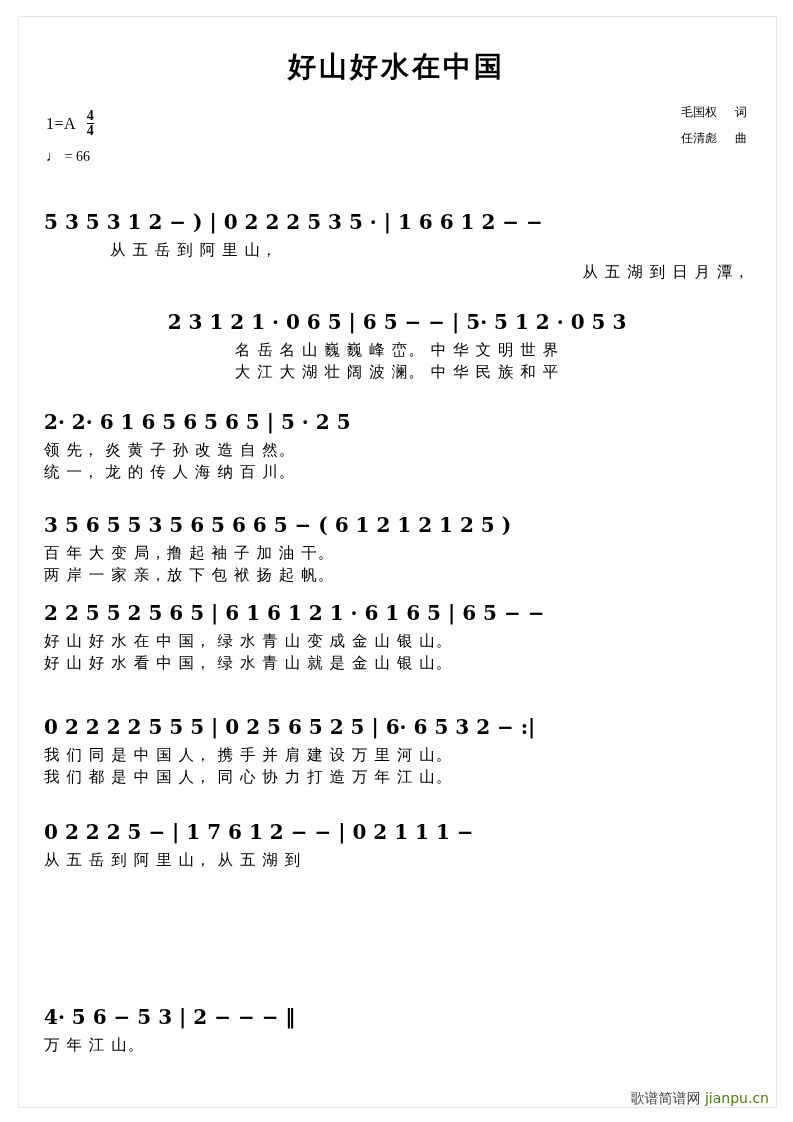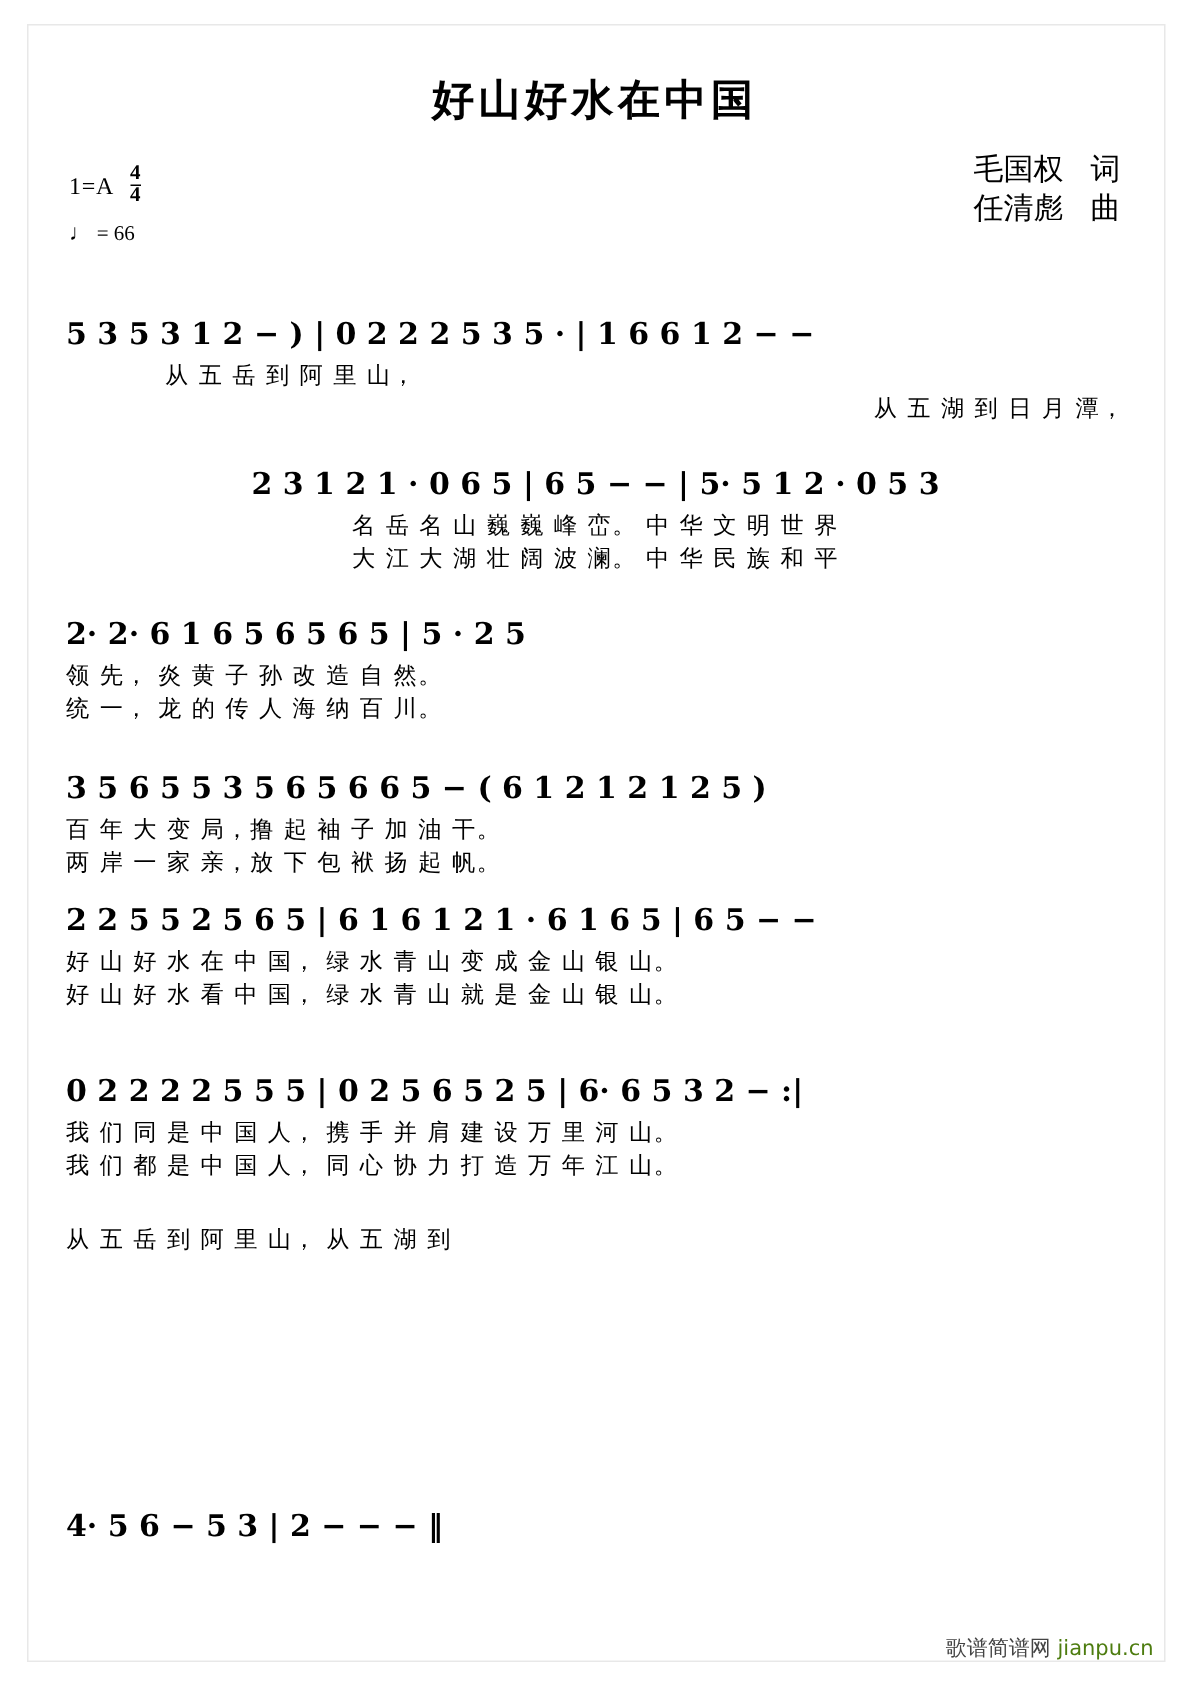--- a/index.html
+++ b/index.html
@@ -61,21 +61,21 @@
     font-size: 14px;
     white-space: nowrap;
   }
   .tempo .note { font-size: 15px; }
   
   .credits {
     position: absolute;
     right: 46px;
     top: 99px;
     text-align: center;
-    font-size: 20px;
+    font-size: 12px;
     line-height: 26px;
     font-family: "DejaVu Serif", serif;
   }
   .credits div span.role { margin-left: 18px; }
   
   .system {
     position: absolute;
     left: 44px;
     width: 706px;
   }
@@ -176,26 +176,28 @@
     <div class="lyric">好 山 好 水 看 中 国，  绿 水  青 山    就 是 金 山   银  山。</div>
   </div>
 
   <div class="system" style="top:710px;">
     <div class="notes">0 2 2  2 2  5 5 5   | 0 2 5 6 5  2 5   | 6· 6 5 3  2   −  :|</div>
     <div class="lyric">我 们 同 是 中 国 人，  携 手 并 肩 建 设    万 里 河  山。</div>
     <div class="lyric">我 们 都 是 中 国 人，  同 心 协 力 打 造    万 年 江  山。</div>
   </div>
 
   <div class="system" style="top:815px;">
+    <div class="notes">0 2  2 2 5    −   | 1 7 6 1  2    −   −   | 0 2 1 1  1    −</div>
     <div class="lyric">从  五 岳 到          阿 里  山，                从 五 湖 到</div>
   </div>
 
 
   <div class="system" style="top:1000px;">
     <div class="notes">4· 5  6   −   5 3   | 2   −   −   −   ‖</div>
+    <div class="lyric">万  年   江      山。</div>
   </div>
 
   <div class="watermark">
     <span>歌谱简谱网</span>
     <span class="red">jianpu.cn</span>
   </div>
 
 </div>
 
 </body></html>

